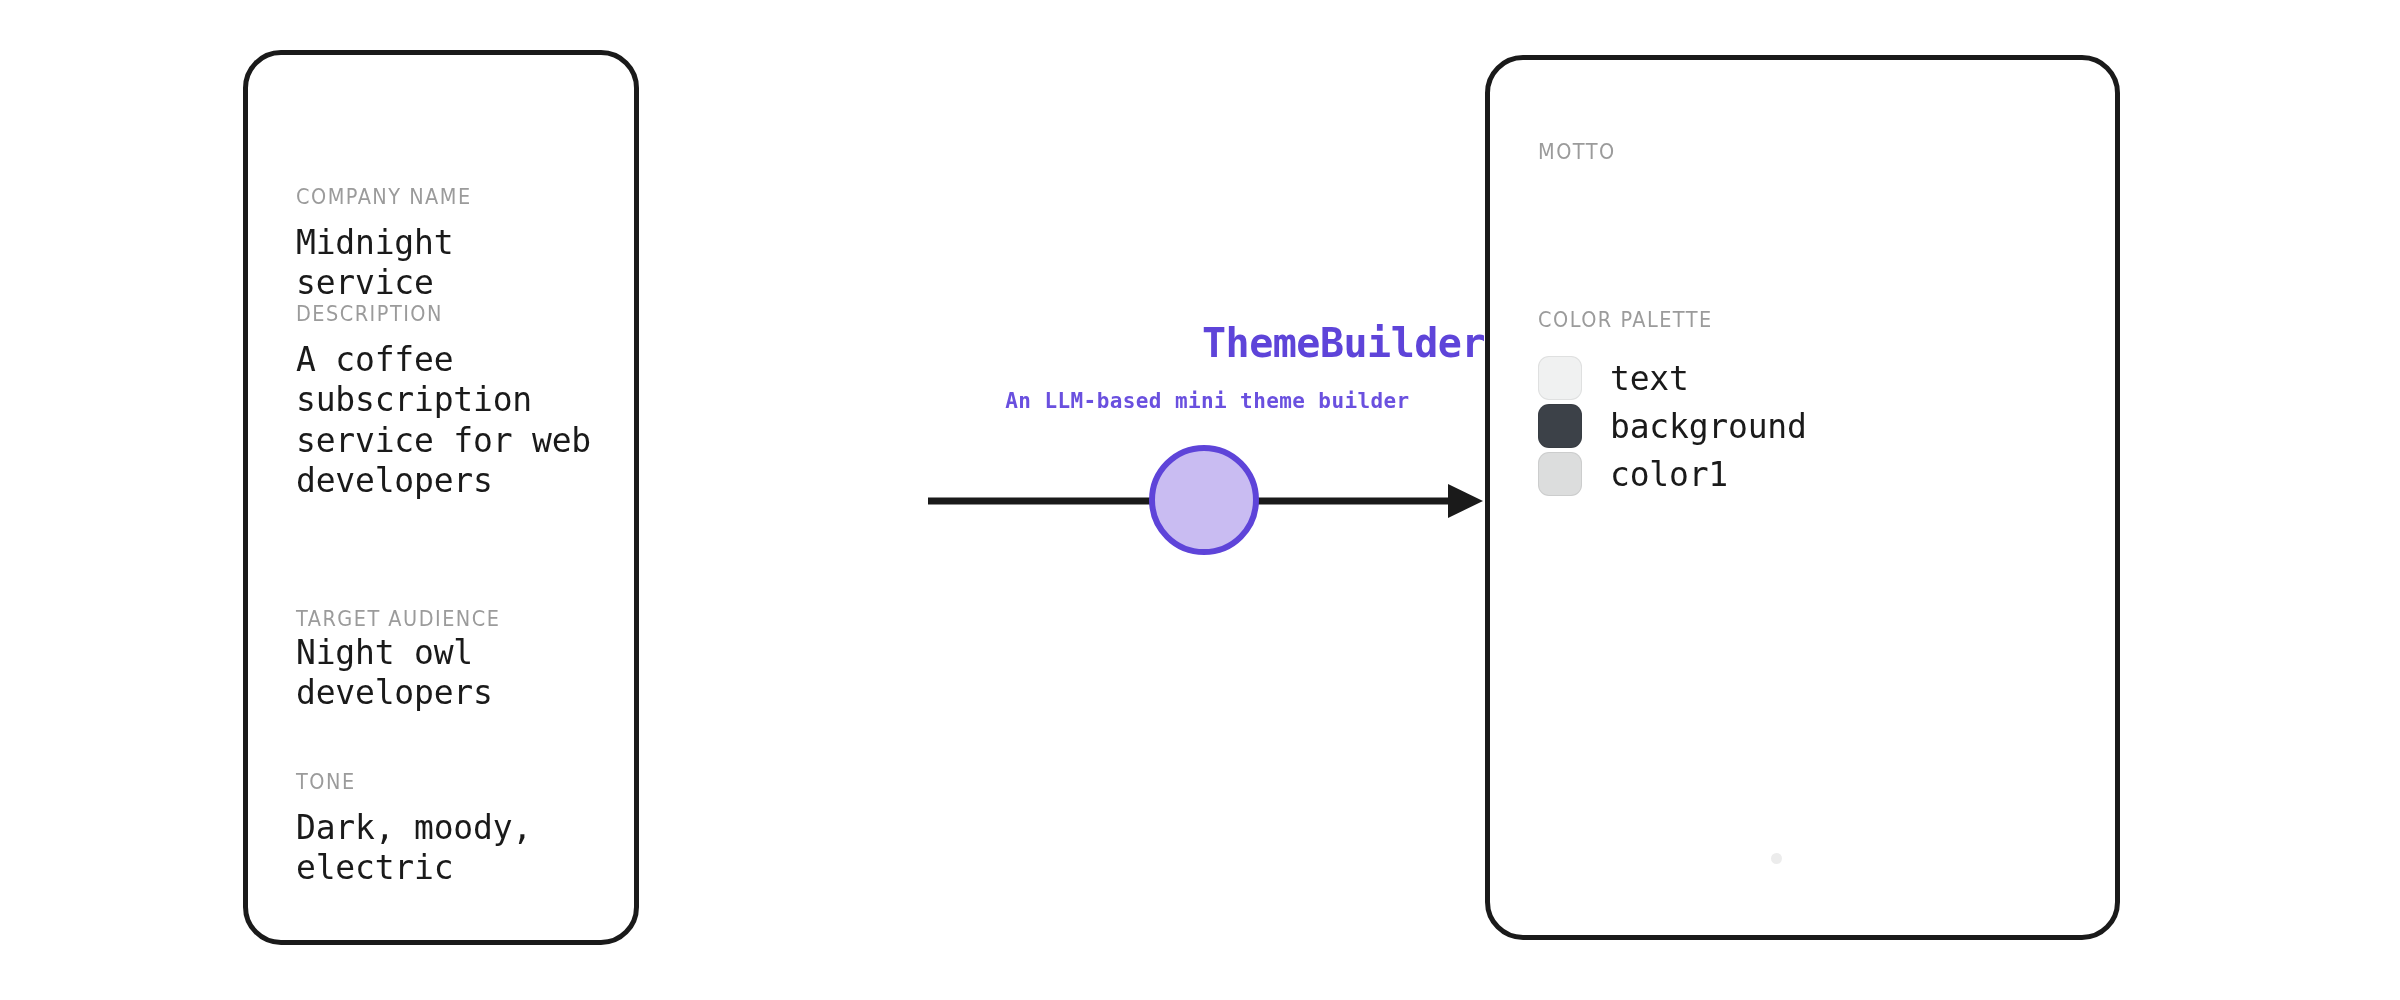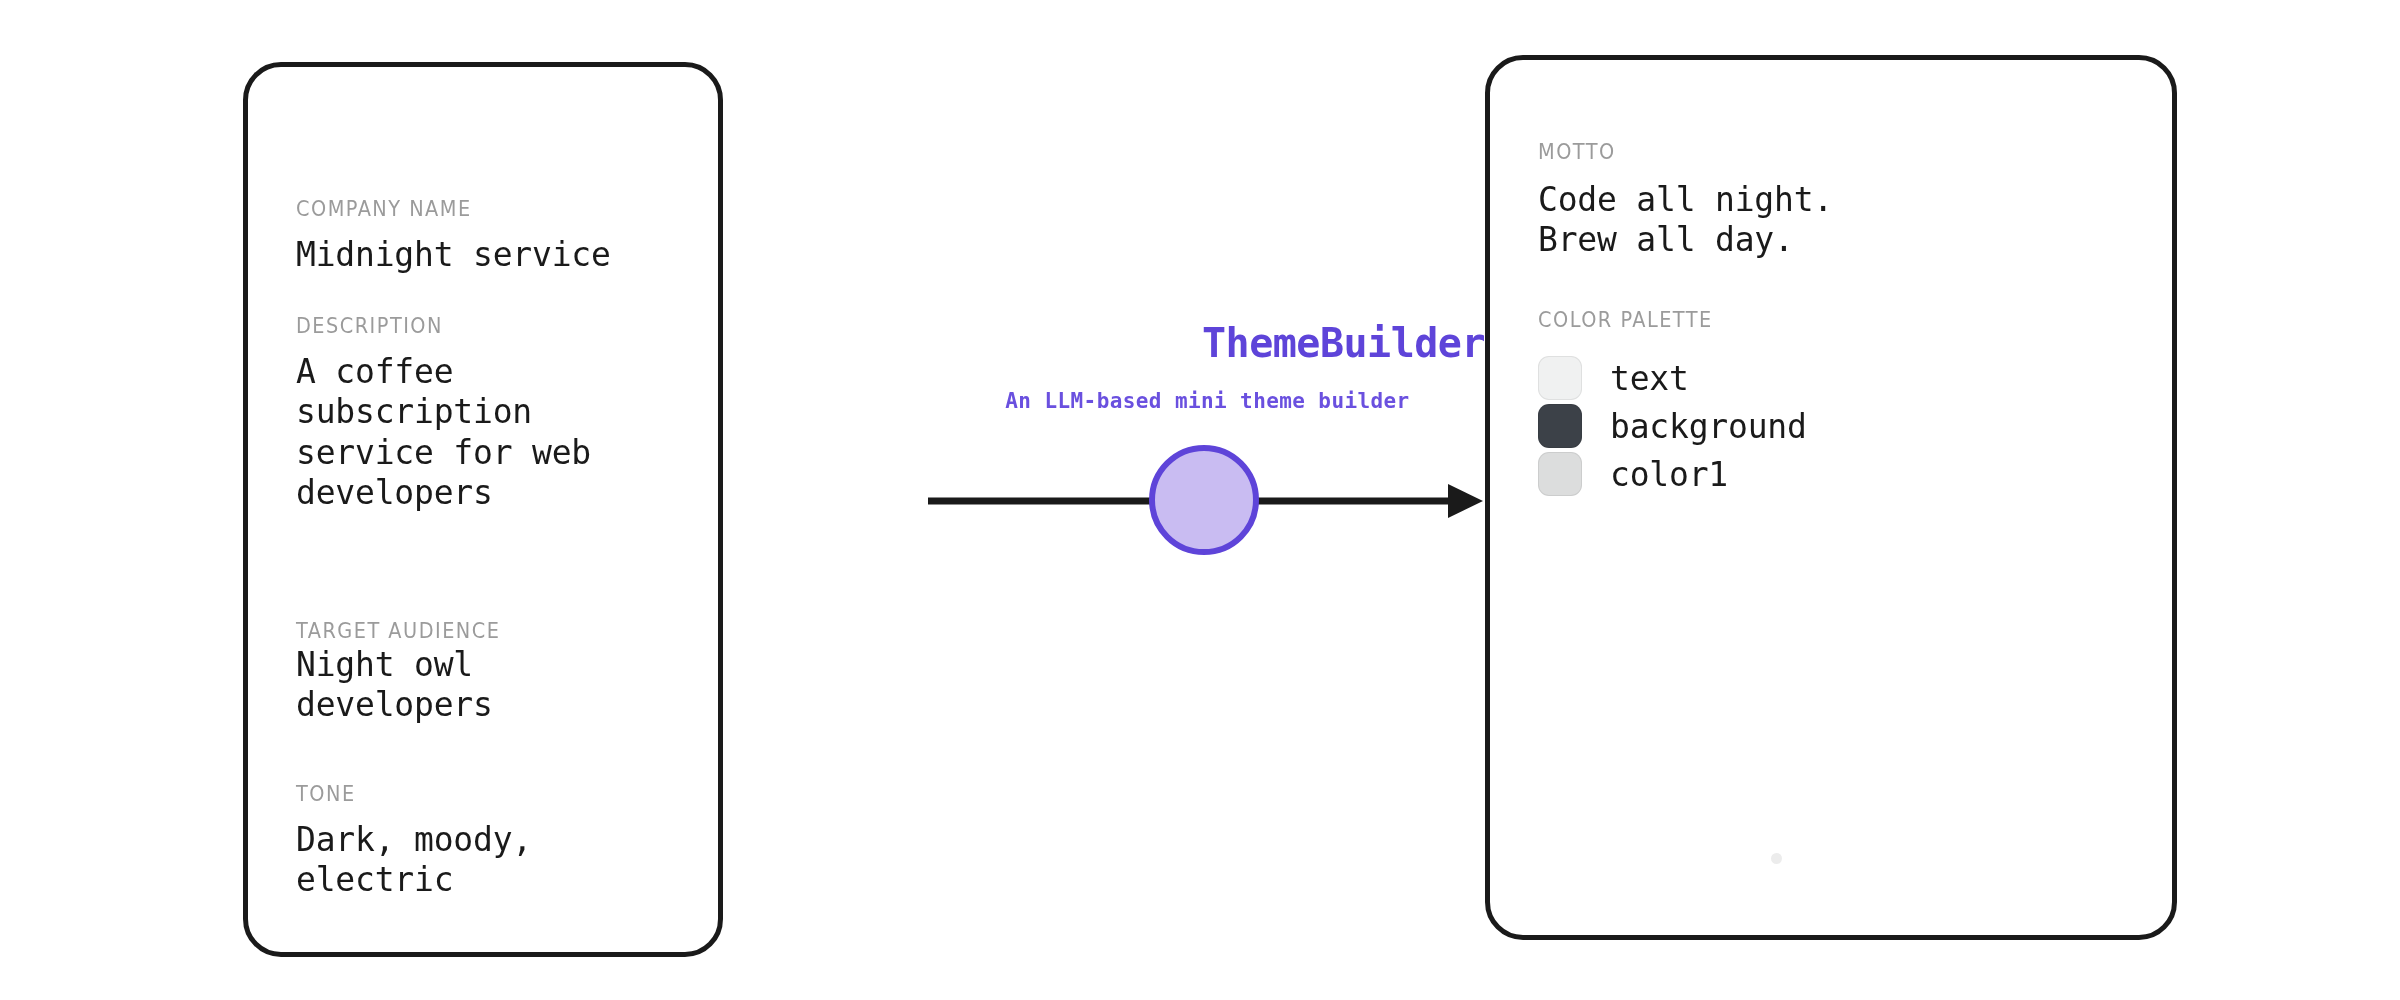--- a/index.html
+++ b/index.html
@@ -22,22 +22,22 @@
   }
 
   
   .card {
     position: absolute;
     background: #ffffff;
     border: 5px solid #1a1a1a;
     border-radius: 38px;
     box-sizing: border-box;
   }
-  #input-card  { left: 243px;  top: 62px; width: 480px; height: 895px; }
-  #output-card { left: 1485px; top: 55px; width: 692px; height: 885px; }
+  #input-card  { left: 243px;  top: 50px; width: 396px; height: 895px; }
+  #output-card { left: 1485px; top: 55px; width: 635px; height: 885px; }
 
   .card-inner {
     position: absolute;
     left: 48px;
     right: 34px;
     top: 0;
   }
 
   
   .field { margin-bottom: 0; }
@@ -201,22 +201,20 @@
     <polygon points="528,14 563,31 528,48" fill="#1a1a1a"></polygon>
   </svg>
 
   <div id="process-node"></div>
 
   <div class="card" id="output-card">
     <div class="card-inner">
 
       <div class="field" id="f-motto">
         <div class="field-label">MOTTO</div>
-        <div class="field-value">Code all night.
-Brew all day.</div>
       </div>
 
       <div class="field" id="f-palette">
         <div class="field-label">COLOR PALETTE</div>
 
         <div class="palette-list">
 
           <div class="palette-row">
             <div class="swatch" style="background: rgb(240, 241, 241);"></div>
             <div class="swatch-label">text</div>

